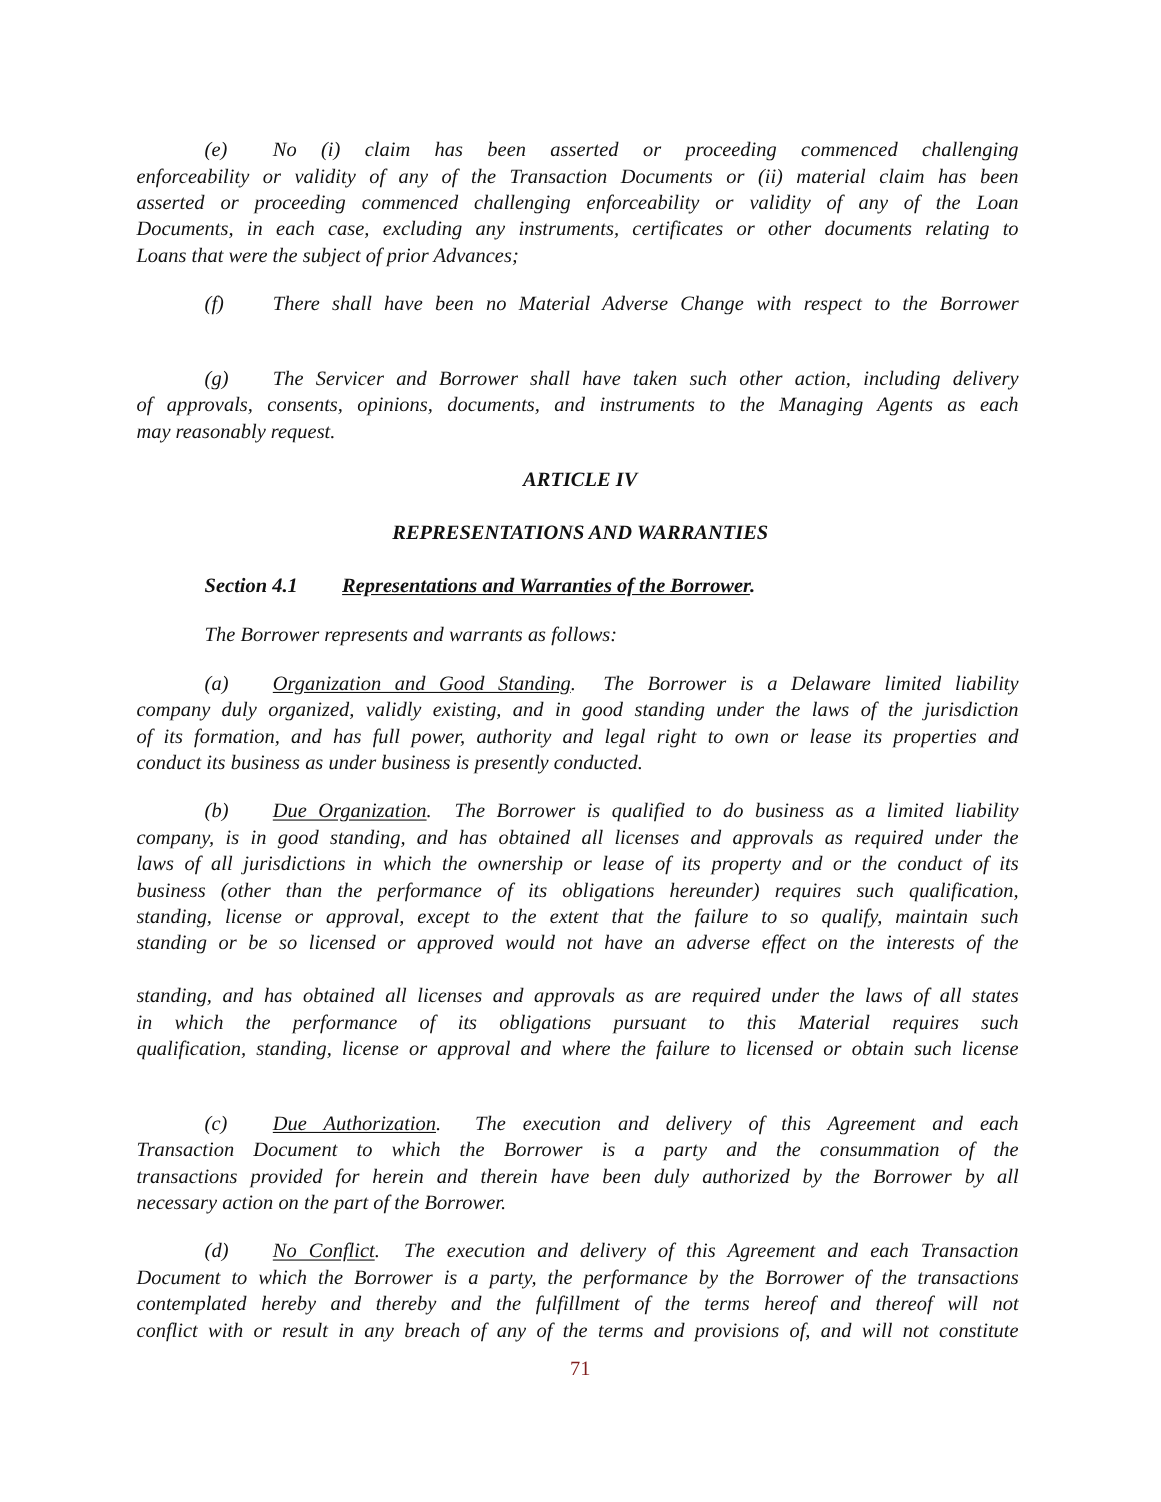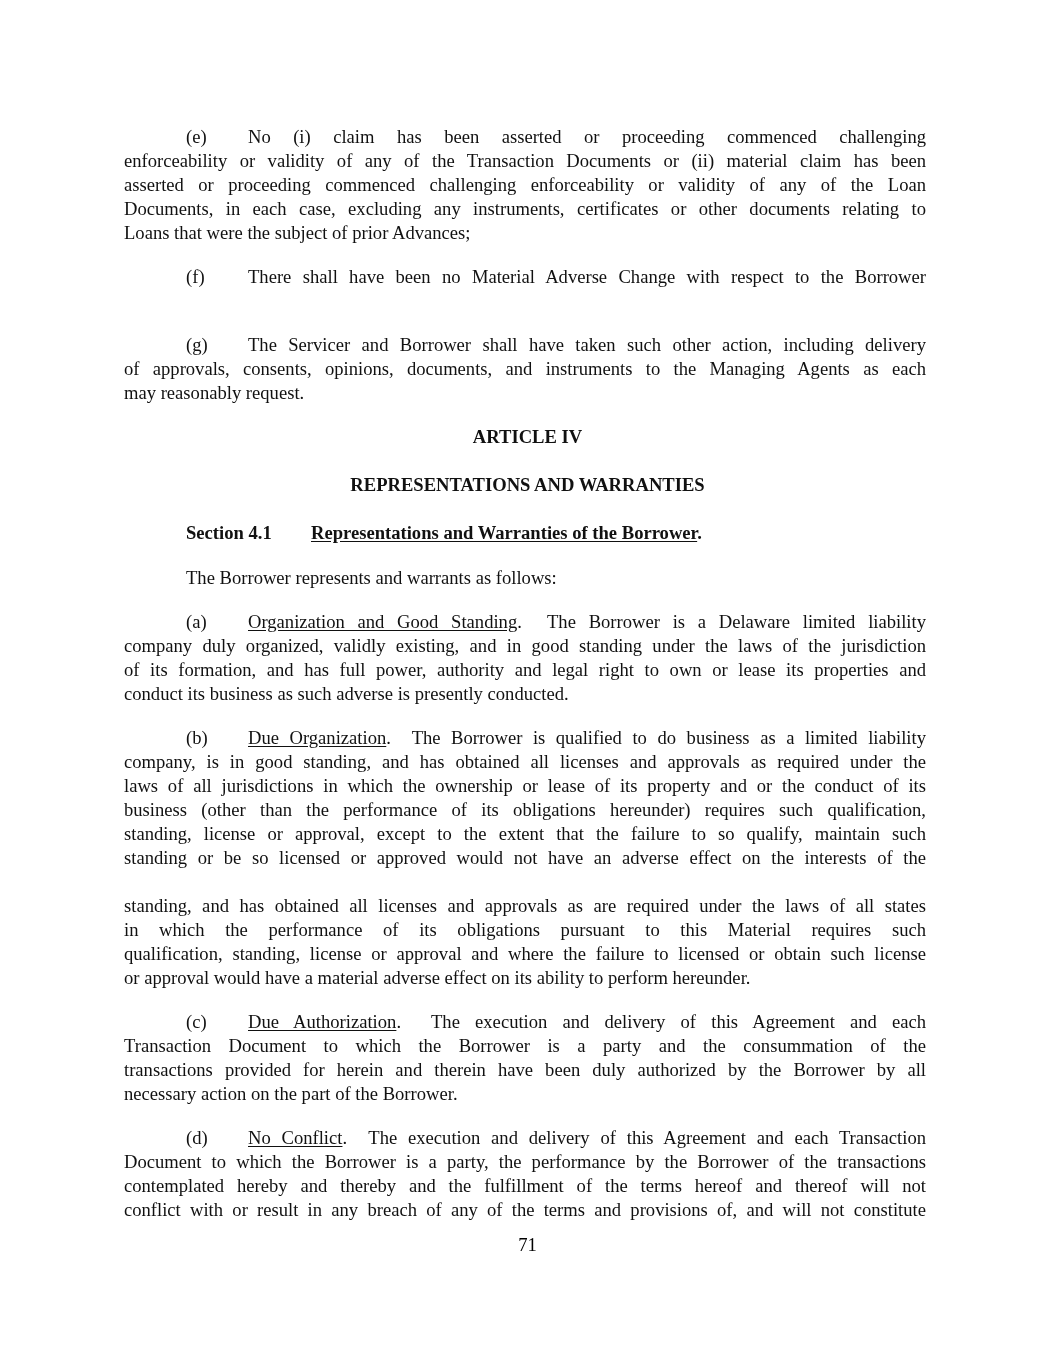--- a/index.html
+++ b/index.html
@@ -7,30 +7,31 @@
   .page { position: absolute; left: 0; top: 0; width: 1055px; height: 1365px; background: #ffffff; }
   .line {
     position: absolute;
     left: 124px;
     width: 802px;
     font-family: "Liberation Serif", serif;
     font-size: 18.6px;
     line-height: 24px;
     color: #111111;
     white-space: nowrap;
+    font-style: italic;
   }
   .just { text-align: justify; text-align-last: justify; }
   .indent { left: 186px; width: 740px; }
   .center { left: 0; width: 1055px; text-align: center; }
   .bold { font-weight: bold; }
   .u { text-decoration: underline; text-underline-offset: 2px; text-align: right; }
   .tab { display: inline-block; width: 62px; }
   .sectab { display: inline-block; width: 125px; }
   .pagenum { position: absolute; left: 0; width: 1055px; text-align: center; top: 1234px;
-    font-family: "Liberation Serif", serif; font-size: 18.6px; color: #000000; }
+    font-family: "Liberation Serif", serif; font-size: 18.6px; color: #7f1d1d; }
 </style>
 </head>
 <body>
 
 <div class="page">
 
   <div class="line indent just" style="top:125px"><span class="tab">(e)</span><span>No (i) claim has been asserted or proceeding commenced challenging</span></div>
   <div class="line just" style="top:149px">enforceability or validity of any of the Transaction Documents or (ii) material claim has been</div>
   <div class="line just" style="top:197px">Documents, in each case, excluding any instruments, certificates or other documents relating to</div>
   <div class="line just" style="top:173px">asserted or proceeding commenced challenging enforceability or validity of any of the Loan</div>
@@ -44,32 +45,31 @@
 
   <div class="line center bold" style="top:425px">ARTICLE IV</div>
   <div class="line center bold" style="top:473px">REPRESENTATIONS AND WARRANTIES</div>
 
   <div class="line indent bold" style="top:521px"><span class="sectab">Section 4.1</span><span class="u">Representations and Warranties of the Borrower</span><span>.</span></div>
   <div class="line indent" style="top:566px">The Borrower represents and warrants as follows:</div>
 
   <div class="line indent just" style="top:610px"><span class="tab">(a)</span><span class="u">Organization and Good Standing</span><span>.</span>&nbsp; <span>The Borrower is a Delaware limited liability</span></div>
   <div class="line just" style="top:634px">company duly organized, validly existing, and in good standing under the laws of the jurisdiction</div>
   <div class="line just" style="top:658px">of its formation, and has full power, authority and legal right to own or lease its properties and</div>
-  <div class="line" style="top:682px">conduct its business as such adverse is presently conducted.</div>
+  <div class="line" style="top:682px">conduct its business as under business is presently conducted.</div>
 
   <div class="line indent just" style="top:726px"><span class="tab">(b)</span><span class="u">Due Organization</span><span>.</span>&nbsp; <span>The Borrower is qualified to do business as a limited liability</span></div>
   <div class="line just" style="top:750px">company, is in good standing, and has obtained all licenses and approvals as required under the</div>
   <div class="line just" style="top:774px">laws of all jurisdictions in which the ownership or lease of its property and or the conduct of its</div>
   <div class="line just" style="top:798px">business (other than the performance of its obligations hereunder) requires such qualification,</div>
   <div class="line just" style="top:822px">standing, license or approval, except to the extent that the failure to so qualify, maintain such</div>
   <div class="line just" style="top:846px">standing or be so licensed or approved would not have an adverse effect on the interests of the</div>
   <div class="line just" style="top:894px">standing, and has obtained all licenses and approvals as are required under the laws of all states</div>
   <div class="line just" style="top:918px">in which the performance of its obligations pursuant to this Material requires such</div>
   <div class="line just" style="top:942px">qualification, standing, license or approval and where the failure to licensed or obtain such license</div>
-  <div class="line" style="top:966px">or approval would have a material adverse effect on its ability to perform hereunder.</div>
 
   <div class="line indent just" style="top:1010px"><span class="tab">(c)</span><span class="u">Due Authorization</span><span>.</span>&nbsp; <span>The execution and delivery of this Agreement and each</span></div>
   <div class="line just" style="top:1034px">Transaction Document to which the Borrower is a party and the consummation of the</div>
   <div class="line just" style="top:1058px">transactions provided for herein and therein have been duly authorized by the Borrower by all</div>
   <div class="line" style="top:1082px">necessary action on the part of the Borrower.</div>
 
   <div class="line indent just" style="top:1126px"><span class="tab">(d)</span><span class="u">No Conflict</span><span>.</span>&nbsp; <span>The execution and delivery of this Agreement and each Transaction</span></div>
   <div class="line just" style="top:1150px">Document to which the Borrower is a party, the performance by the Borrower of the transactions</div>
   <div class="line just" style="top:1174px">contemplated hereby and thereby and the fulfillment of the terms hereof and thereof will not</div>
   <div class="line just" style="top:1198px">conflict with or result in any breach of any of the terms and provisions of, and will not constitute</div>

